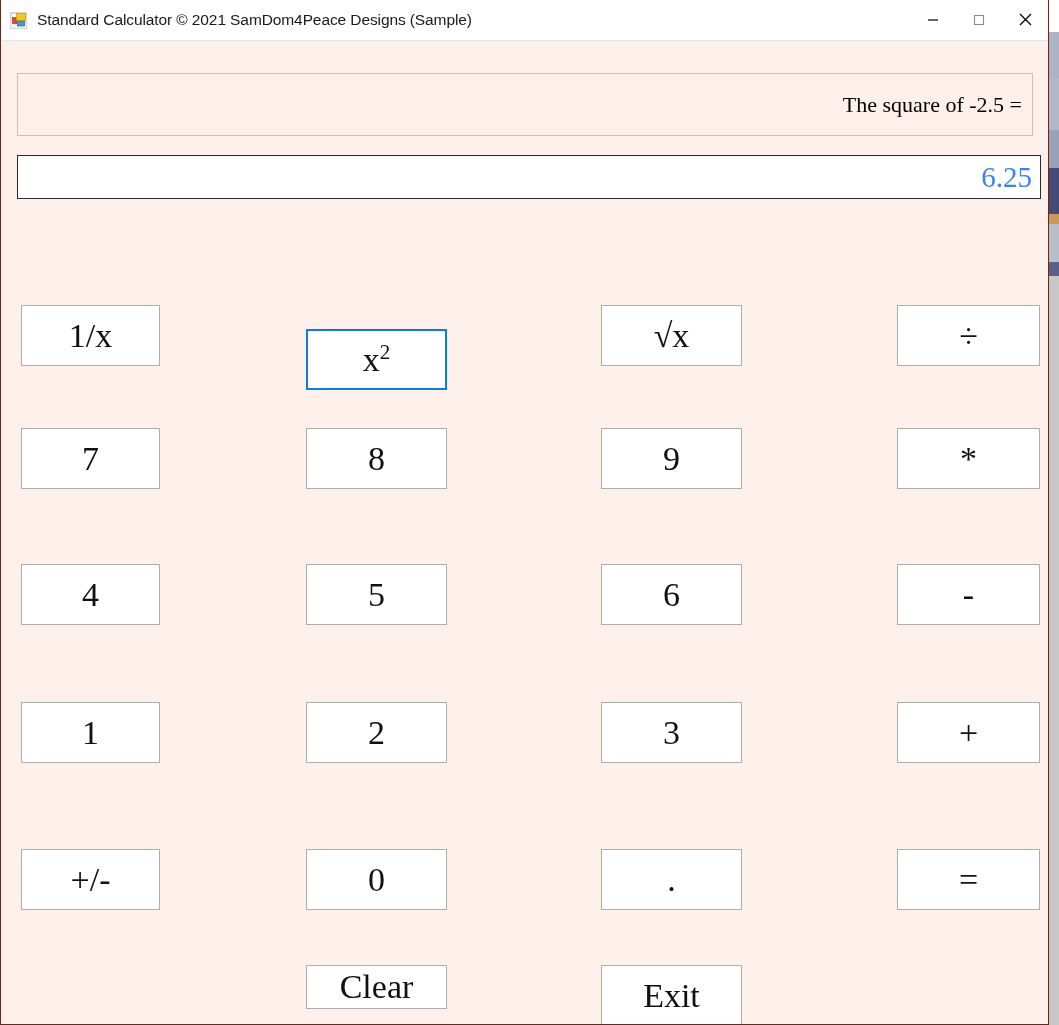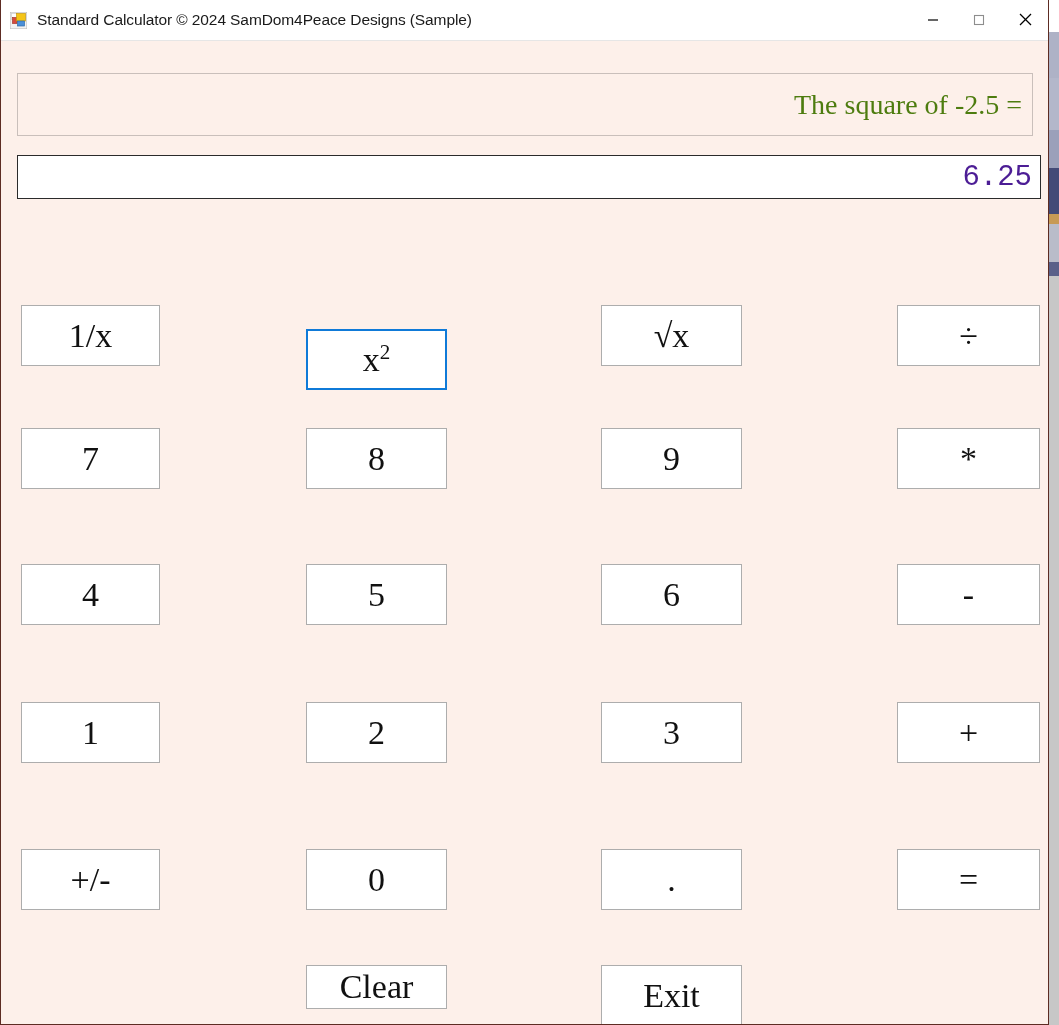--- a/index.html
+++ b/index.html
@@ -105,45 +105,45 @@
     box-sizing: border-box;
     border: 1px solid #c9bfbb;
     background: #fdf0ea;
     display: flex;
     align-items: center;
     justify-content: flex-end;
     overflow: hidden;
   }
   #expression-text {
     font-family: "Liberation Serif", serif;
-    font-size: 28px;
-    color: #4d7c0f;
+    font-size: 22px;
+    color: #000000;
     padding-right: 10px;
     white-space: nowrap;
   }
 
   
   #result-box {
     position: absolute;
     left: 16px;
     top: 114px;
     width: 1024px;
     height: 44px;
     box-sizing: border-box;
     border: 1px solid #2b2b2b;
     background: #ffffff;
     display: flex;
     align-items: center;
     justify-content: flex-end;
     overflow: hidden;
   }
   #result-text {
-    font-family: Liberation Mono, monospace;
+    font-family: Liberation Serif, serif;
     font-size: 29px;
-    color: #4c1d95;
+    color: #3b82f6;
     padding-right: 8px;
     white-space: nowrap;
   }
 
   
   #keypad {
     position: absolute;
     left: 0; top: 0;
     width: 1047px;
     height: 984px;
@@ -182,21 +182,21 @@
 <div id="app-window">
 
   <div id="title-bar">
     <svg id="app-icon" viewBox="0 0 17 17">
       <rect x="0" y="0" width="17" height="17" fill="#f2f2f2" stroke="#b9b9b9" stroke-width="1"></rect>
       <rect x="1.5" y="1.5" width="6" height="6" fill="#ffffff" stroke="#cfcfcf" stroke-width="0.7"></rect>
       <rect x="2.5" y="5.5" width="4.5" height="6" fill="#d64b3e" stroke="#a33a30" stroke-width="0.7"></rect>
       <rect x="6.5" y="1.5" width="9" height="7.5" fill="#f5c518" stroke="#c79a10" stroke-width="0.7"></rect>
       <rect x="7.5" y="9" width="7" height="5" fill="#4a90d9" stroke="#2f6ba8" stroke-width="0.7"></rect>
     </svg>
-    <span id="title-text">Standard Calculator © 2024 SamDom4Peace Designs (Sample)</span>
+    <span id="title-text">Standard Calculator © 2021 SamDom4Peace Designs (Sample)</span>
 
     <div id="window-controls">
       <button class="win-btn" id="minimize-button">
         <svg width="12" height="12" viewBox="0 0 12 12">
           <line x1="1" y1="6" x2="11" y2="6" stroke="#000000" stroke-width="1.2"></line>
         </svg>
       </button>
       <button class="win-btn" id="maximize-button">
         <svg width="12" height="12" viewBox="0 0 12 12">
           <rect x="1.5" y="1.5" width="9" height="9" fill="none" stroke="#8d8d8d" stroke-width="1.1"></rect>

